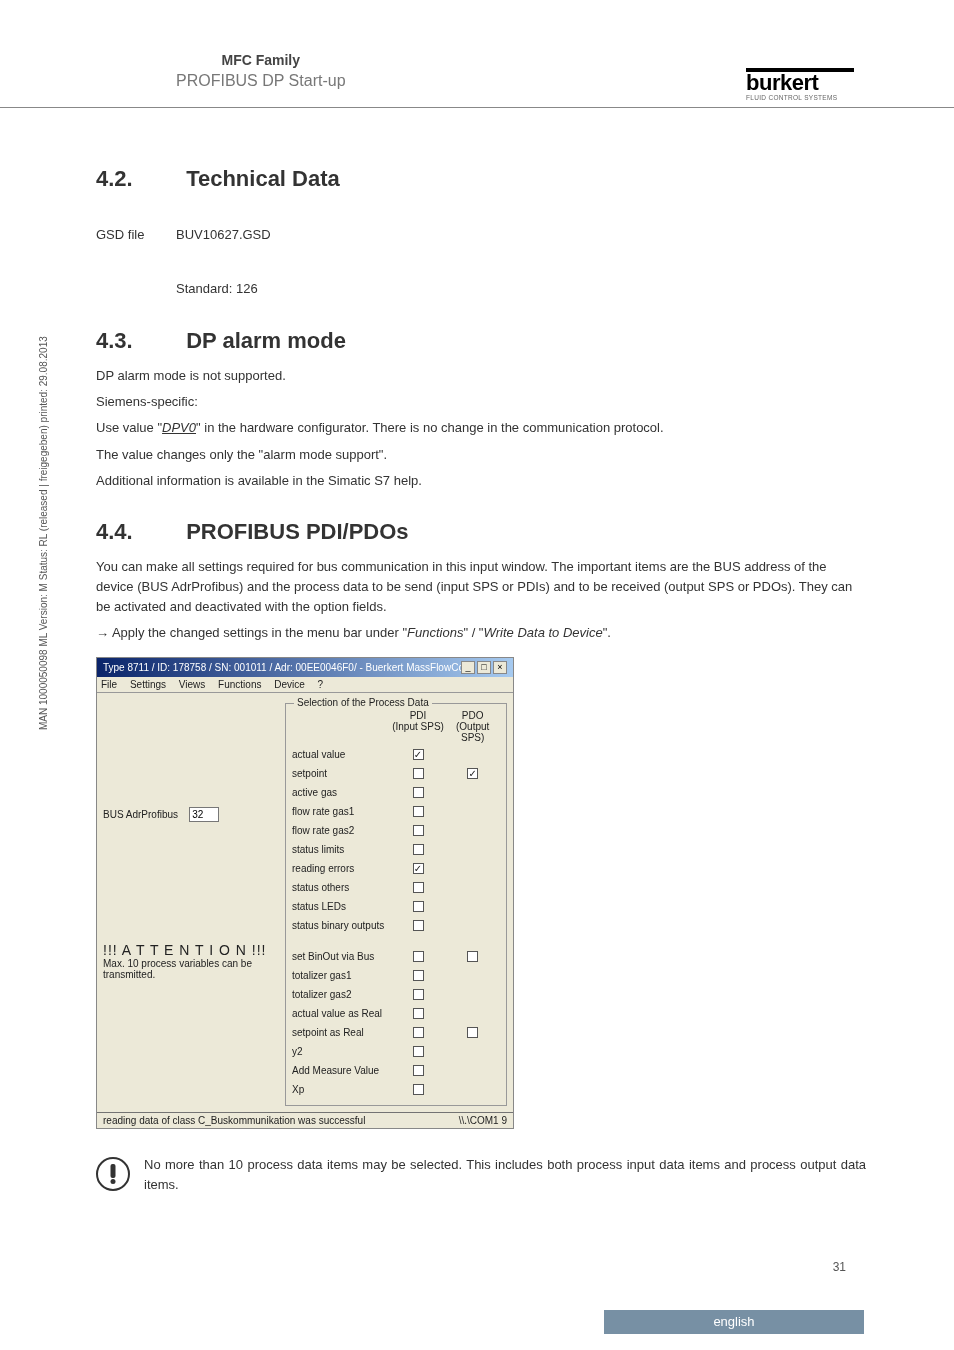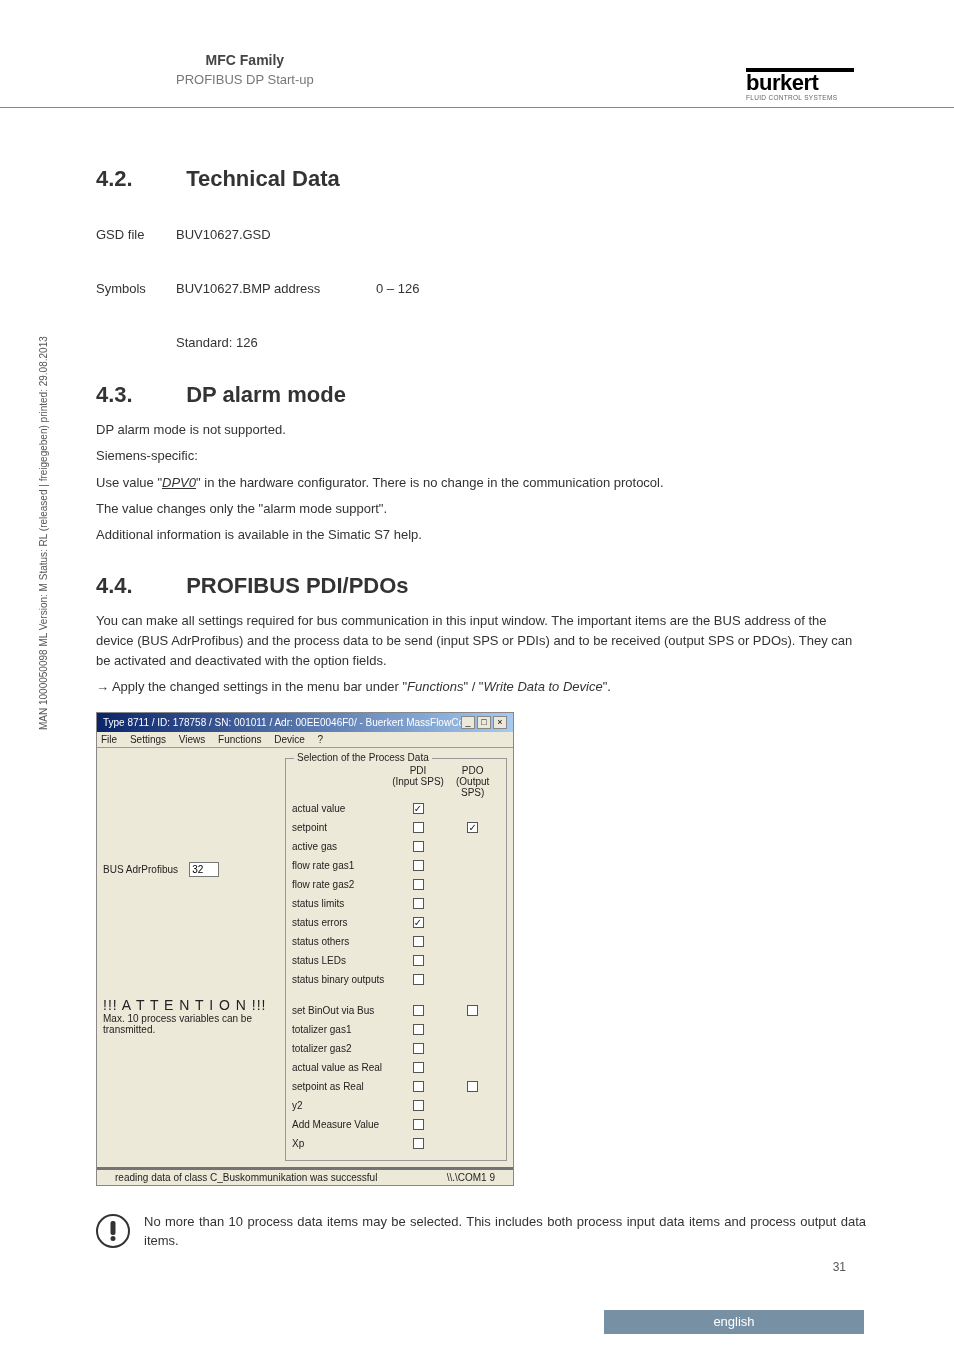--- a/index.html
+++ b/index.html
@@ -24,21 +24,21 @@
     left: 176px;
     top: 2px;
     text-align: center;
   }
   .header-title-bold {
     font-size: 14px;
     font-weight: bold;
     color: #444;
   }
   .header-subtitle {
-    font-size: 13px;
+    font-size: 16px;
     color: #777;
     margin-top: 4px;
   }
   .header-logo {
     position: absolute;
     right: 100px;
     top: 18px;
     width: 108px;
   }
   .logo-bar {
@@ -190,22 +190,22 @@
     margin-top: 120px;
     font-size: 14px;
     letter-spacing: 1px;
   }
   .attnote {
     font-size: 10px;
     letter-spacing: 0;
   }
   .statusbar {
     background: #ece9d8;
-    border-top: 3px solid #737373;
-    padding: 2px 18px;
+    border-top: 1px solid #737373;
+    padding: 2px 6px;
     display: flex;
     justify-content: space-between;
     font-size: 10px;
   }
   .info-callout {
     display: flex;
     margin-top: 26px;
     align-items: flex-start;
   }
   .info-icon {
@@ -287,25 +287,20 @@
 
   <h2 class="section" style="margin-top:6px;">
     <span class="sec-num">4.2.</span>
     <span>Technical Data</span>
   </h2>
   <div class="tech-table">
     <div class="tech-row">
       <div class="tech-label">GSD file</div>
       <div class="tech-val1">BUV10627.GSD</div>
       <div class="tech-val2"></div>
-    </div>
-    <div class="tech-row">
-      <div class="tech-label">Symbols</div>
-      <div class="tech-val1">BUV10627.BMP address</div>
-      <div class="tech-val2">0 – 126</div>
     </div>
     <div class="tech-row">
       <div class="tech-label"></div>
       <div class="tech-val1">Standard: 126</div>
       <div class="tech-val2"></div>
     </div>
   </div>
 
   <h2 class="section">
     <span class="sec-num">4.3.</span>
@@ -394,21 +389,21 @@
                 <div class="lbl">flow rate gas2</div>
                 <div class="cb"><span class="chk"></span></div>
                 <div class="cb"></div>
               </div>
               <div class="pdrow">
                 <div class="lbl">status limits</div>
                 <div class="cb"><span class="chk"></span></div>
                 <div class="cb"></div>
               </div>
               <div class="pdrow">
-                <div class="lbl">status errors</div>
+                <div class="lbl">reading errors</div>
                 <div class="cb"><span class="chk">✓</span></div>
                 <div class="cb"></div>
               </div>
               <div class="pdrow">
                 <div class="lbl">status others</div>
                 <div class="cb"><span class="chk"></span></div>
                 <div class="cb"></div>
               </div>
               <div class="pdrow">
                 <div class="lbl">status LEDs</div>

